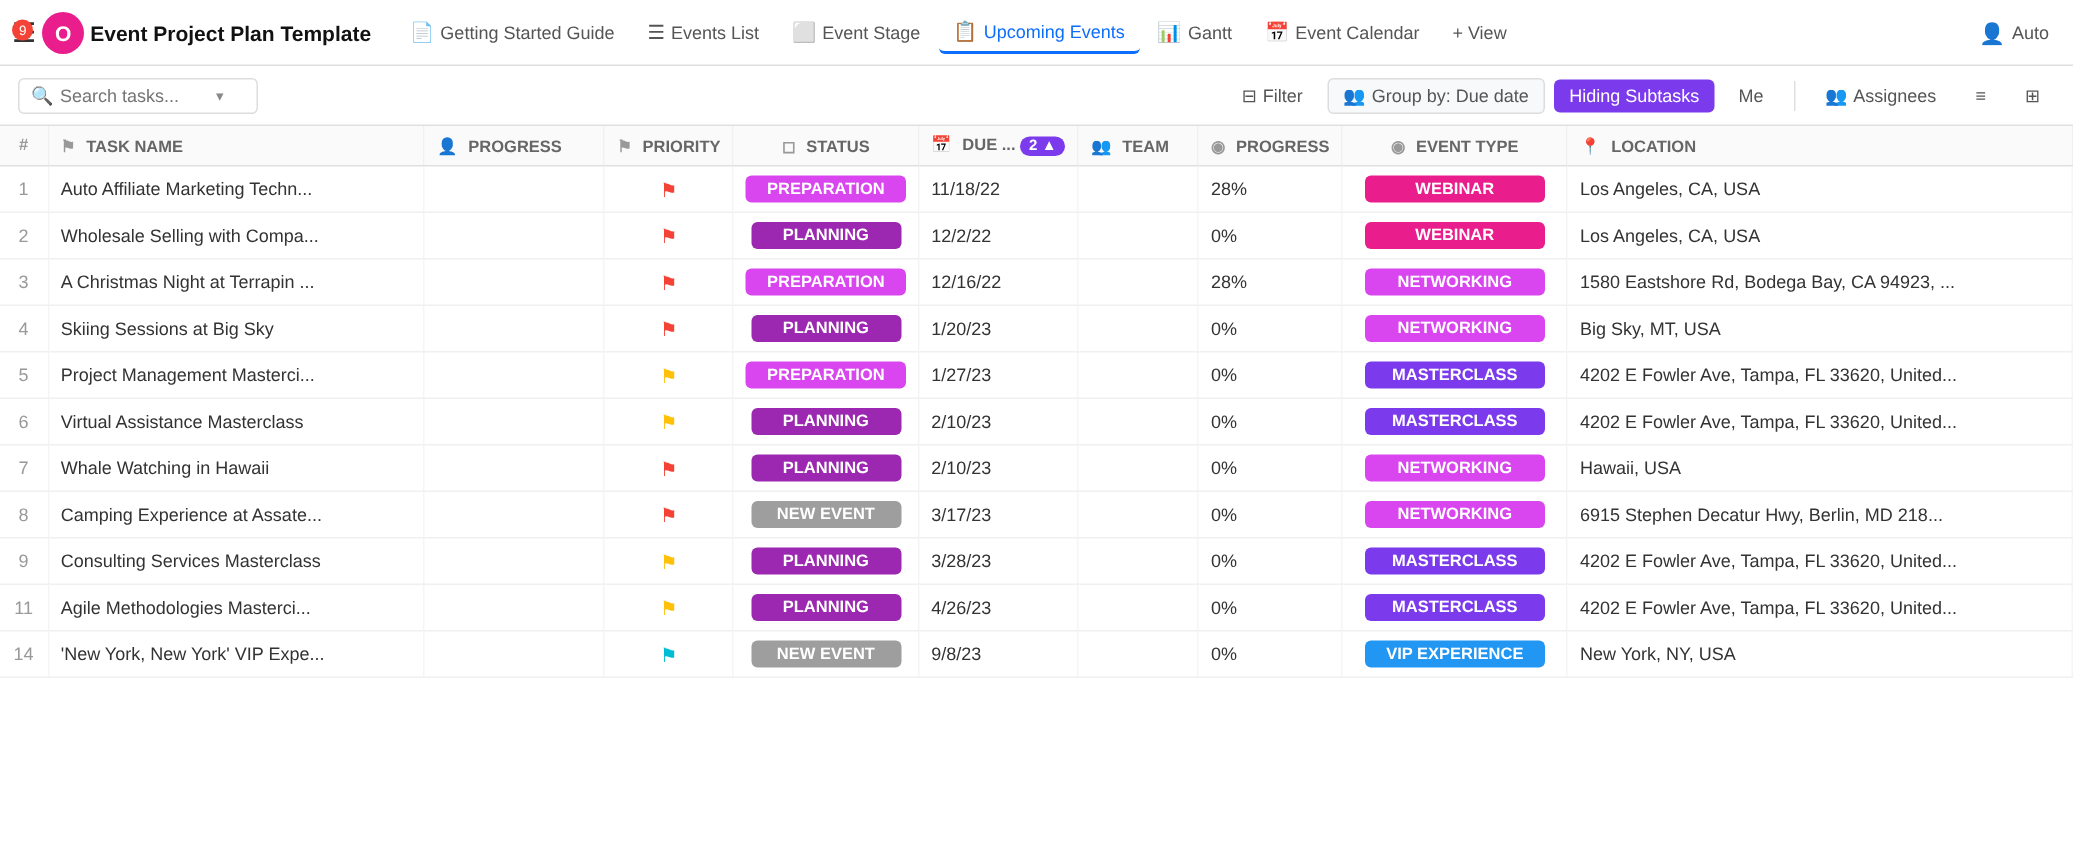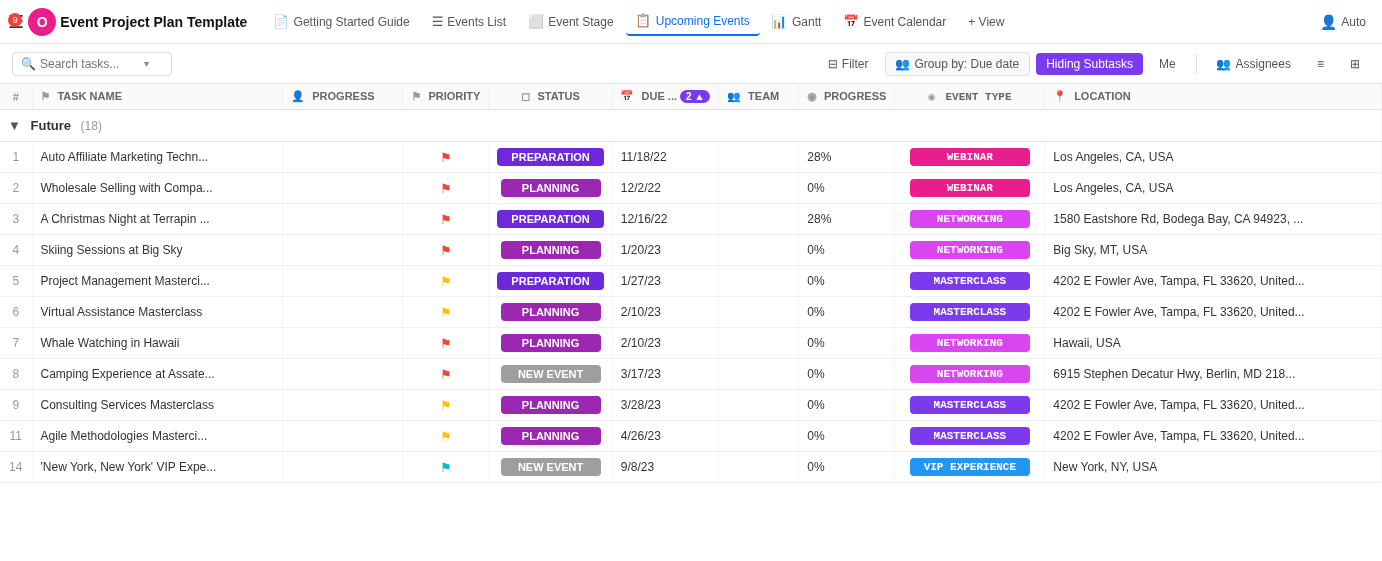--- a/index.html
+++ b/index.html
@@ -65,33 +65,33 @@
       white-space: nowrap; overflow: hidden; text-overflow: ellipsis;
     }
     .col-num { width: 32px; color: #999; text-align: center; }
     .col-task { min-width: 200px; max-width: 220px; }
     .col-assignee { width: 120px; }
     .col-priority { width: 70px; text-align: center; }
     .col-status { width: 120px; text-align: center; }
     .col-due { width: 90px; }
     .col-team { width: 80px; }
     .col-progress { width: 80px; text-align: left; }
-    .col-eventtype { width: 150px; text-align: center; font-family: Liberation Mono, monospace; }
+    .col-eventtype { width: 150px; text-align: center; }
     .col-location { min-width: 180px; }
 
     
     .group-header td { background: #fff; font-weight: 700; font-size: 13px; padding: 8px 8px; border-bottom: 1px solid #e0e0e0; }
     .group-count { color: #999; font-weight: 400; font-size: 12px; margin-left: 6px; }
 
     
     .badge {
       display: inline-block; padding: 3px 14px; border-radius: 4px;
       font-size: 11px; font-weight: 700; color: #fff; min-width: 100px; text-align: center;
     }
-    .badge-preparation { background: #6d28d9; }
+    .badge-preparation { background: #d946ef; }
     .badge-planning { background: #9c27b0; }
     .badge-new-event { background: #9e9e9e; }
 
     .event-badge {
       display: inline-block; padding: 3px 14px; border-radius: 4px;
       font-size: 11px; font-weight: 700; color: #fff; min-width: 120px; text-align: center;
     }
     .event-webinar { background: #e91e8c; }
     .event-networking { background: #d946ef; }
     .event-masterclass { background: #7c3aed; }
@@ -237,27 +237,20 @@
           <span class="th-icon">◉</span>
           <span>EVENT TYPE</span>
         </th>
         <th class="col-location">
           <span class="th-icon">📍</span>
           <span>LOCATION</span>
         </th>
       </tr>
     </thead>
     <tbody id="table-body">
-    <tr class="group-header">
-          <td colspan="10">
-  <span class="collapse-arrow">▼</span>
-  <span>Future</span>
-  <span class="group-count">(18)</span>
-</td>
-        </tr>
         <tr>
     <td class="col-num">1</td>
     <td class="col-task">Auto Affiliate Marketing Techn...</td>
     <td class="col-assignee"></td>
     <td class="col-priority">
       <span class="flag-red">⚑</span>
     </td>
     <td class="col-status">
       <span class="badge badge-preparation">PREPARATION</span>
     </td>

